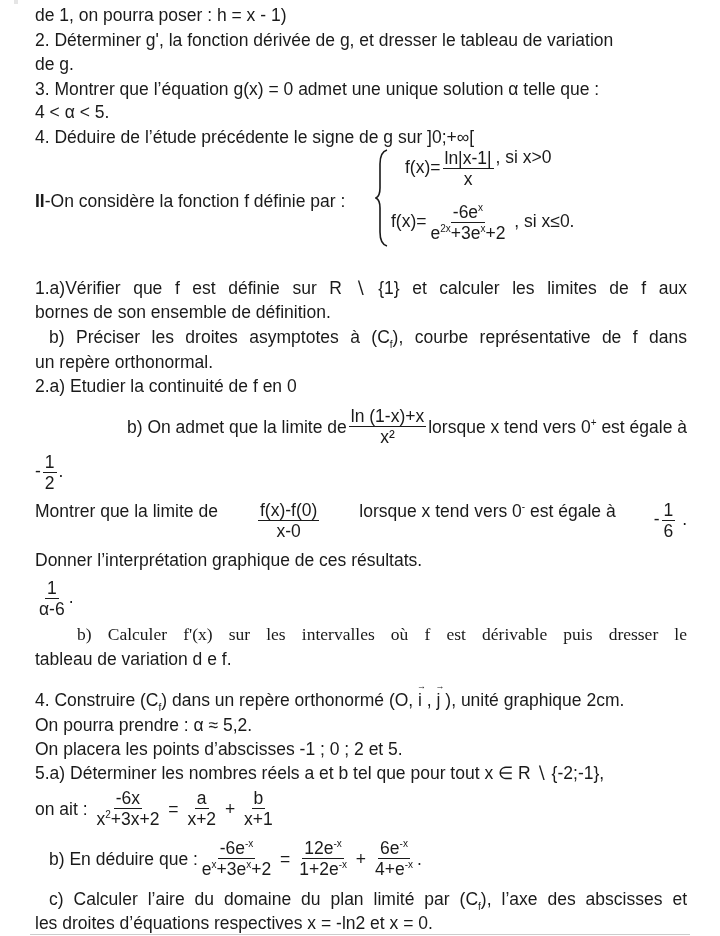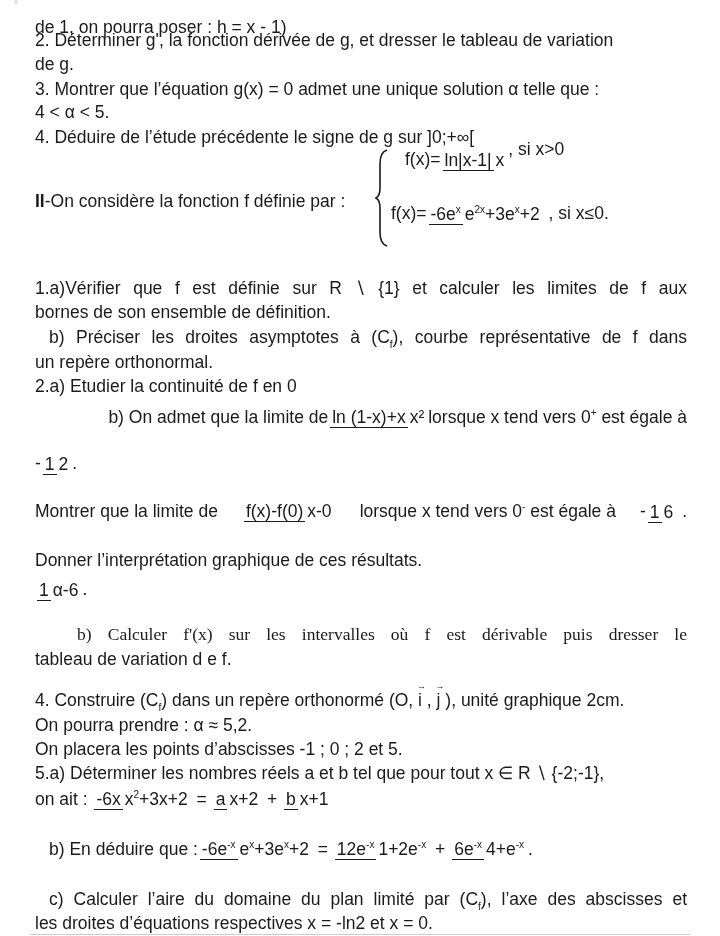--- a/index.html
+++ b/index.html
@@ -6,39 +6,39 @@
   body {
     width: 720px; height: 936px; overflow: hidden; position: relative;
     font-family: "Liberation Sans", sans-serif; color: #1a1a1a;
     font-size: 17.5px;
   }
   .page { position: absolute; left: 35px; top: 0; width: 652px; }
   .ln { position: absolute; left: 0; white-space: nowrap; line-height: 22px; }
   .just { width: 652px; text-align: justify; text-align-last: justify; white-space: normal; }
   .ind { padding-left: 14px; }
   .ind2 { padding-left: 42px; font-family: Liberation Serif, serif; }
-  .frac { display: inline-flex; flex-direction: row; align-items: center; vertical-align: middle; margin: 0 2px; line-height: 20px; }
+  .frac { display: inline-flex; flex-direction: column; align-items: center; vertical-align: middle; margin: 0 2px; line-height: 20px; }
   .frac .num { border-bottom: 1.5px solid #1a1a1a; padding: 0 2px; }
   .frac .den { padding: 0 2px; }
   sup { font-size: 10px; line-height: 0; }
   sub { font-size: 10px; line-height: 0; }
   .brace { position: absolute; left: 340px; top: 148px; width: 14px; height: 100px; }
   .vec { position: relative; display: inline-block; }
   .vec::before { content: "\2192"; position: absolute; top: -14px; left: -1px; font-size: 9px; }
   .bottom-rule { position: absolute; left: 30px; top: 934px; width: 660px; height: 1px; background: #cccccc; }
   .top-rule { position: absolute; left: 14px; top: 0; width: 4px; height: 4px; background: #e5e5e5; }
 </style>
 </head>
 <body>
 
 <div class="top-rule"></div>
 
 <div class="page">
 
-  <div class="ln" style="top:16px">de 1, on pourra poser : h = x - 1)</div>
+  <div class="ln" style="top:4px">de 1, on pourra poser : h = x - 1)</div>
   <div class="ln" style="top:29px">2. Déterminer g', la fonction dérivée de g, et dresser le tableau de variation</div>
   <div class="ln" style="top:53px">de g.</div>
   <div class="ln" style="top:78px">3. Montrer que l’équation g(x) = 0 admet une unique solution α telle que :</div>
   <div class="ln" style="top:101px">4 &lt; α &lt; 5.</div>
   <div class="ln" style="top:126px">4. Déduire de l’étude précédente le signe de g sur ]0;+∞[</div>
 
   <div class="ln" style="top:190px">
     <b>II</b><span>-On considère la fonction f définie par :</span>
   </div>
 
@@ -77,21 +77,21 @@
     <span><span>lorsque x tend vers 0</span><sup>+</sup><span> est égale à</span></span>
   </div>
 
   <div class="ln" style="top:452px">
     <span>-</span><span class="frac">
         <span class="num">1</span>
         <span class="den">2</span>
       </span><span>.</span>
   </div>
 
-  <div class="ln" style="top:500px; width:652px; display:flex; align-items:center; justify-content:space-between;">
+  <div class="ln" style="top:500px; width:652px; display:flex; align-items:flex-start; justify-content:space-between;">
     <span>Montrer que la limite de</span>
     <span class="frac">
         <span class="num">f(x)-f(0)</span>
         <span class="den">x-0</span>
       </span>
     <span><span>lorsque x tend vers 0</span><sup>-</sup><span> est égale à</span></span>
     <span><span>-</span><span class="frac">
           <span class="num">1</span>
           <span class="den">6</span>
         </span><span> .</span></span>

